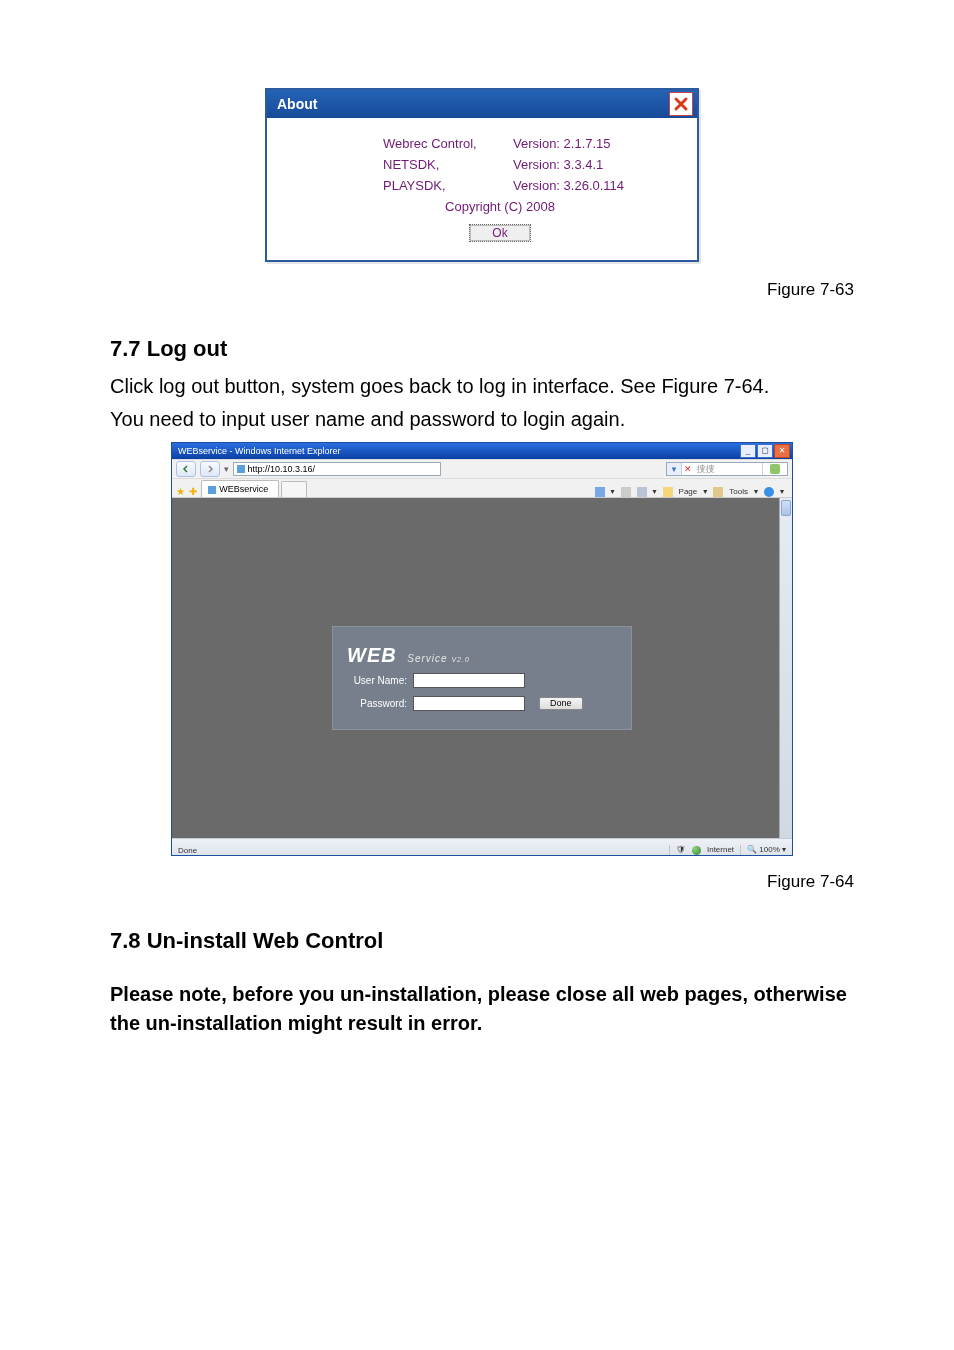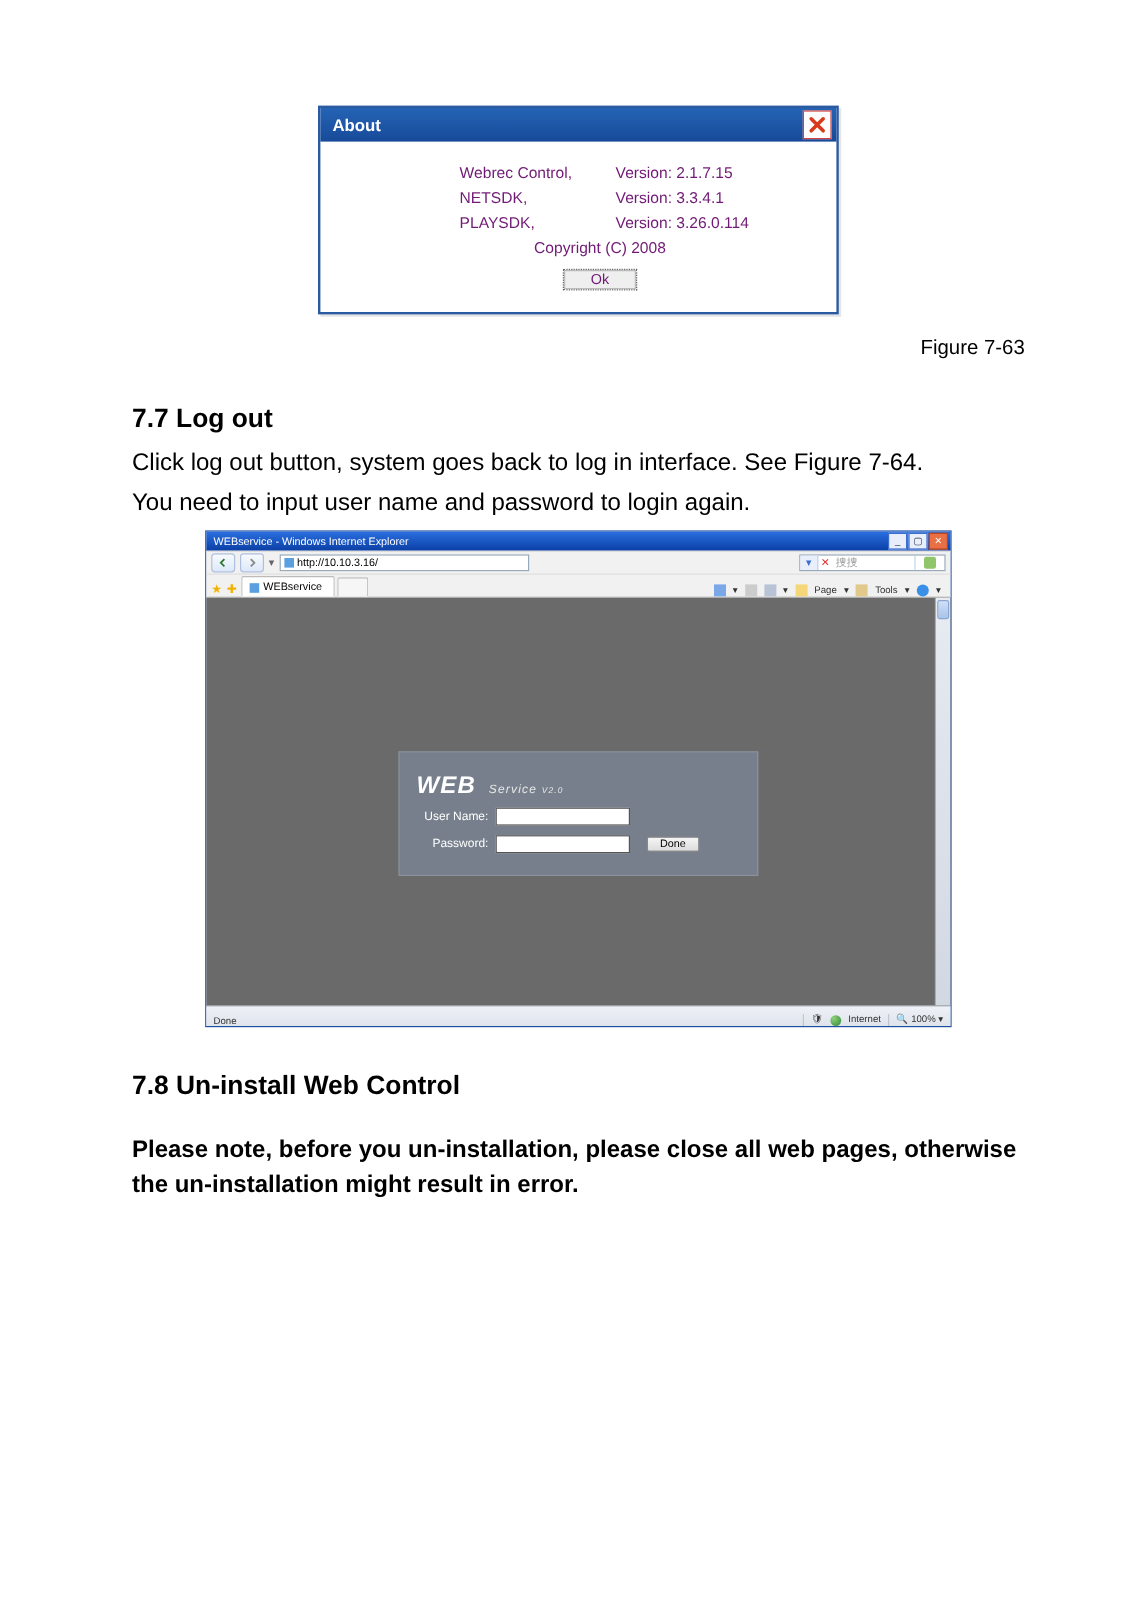--- a/index.html
+++ b/index.html
@@ -472,17 +472,18 @@
         <span class="globe"></span>
         <span>Internet</span>
         <span class="sep"></span>
         <span>
           🔍 <span>100%</span> ▾
         </span>
       </div>
     </div>
   </div>
 
+  <div class="caption" style="margin-top:4px;">Figure 7-64</div>
 
   <h2 class="sec">7.8  Un-install Web Control</h2>
   <p class="body" style="margin-top:26px;"><b>Please note, before you un-installation, please close all web pages, otherwise the un-installation might result in error.</b></p>
 
 </div>
 
 </body></html>

